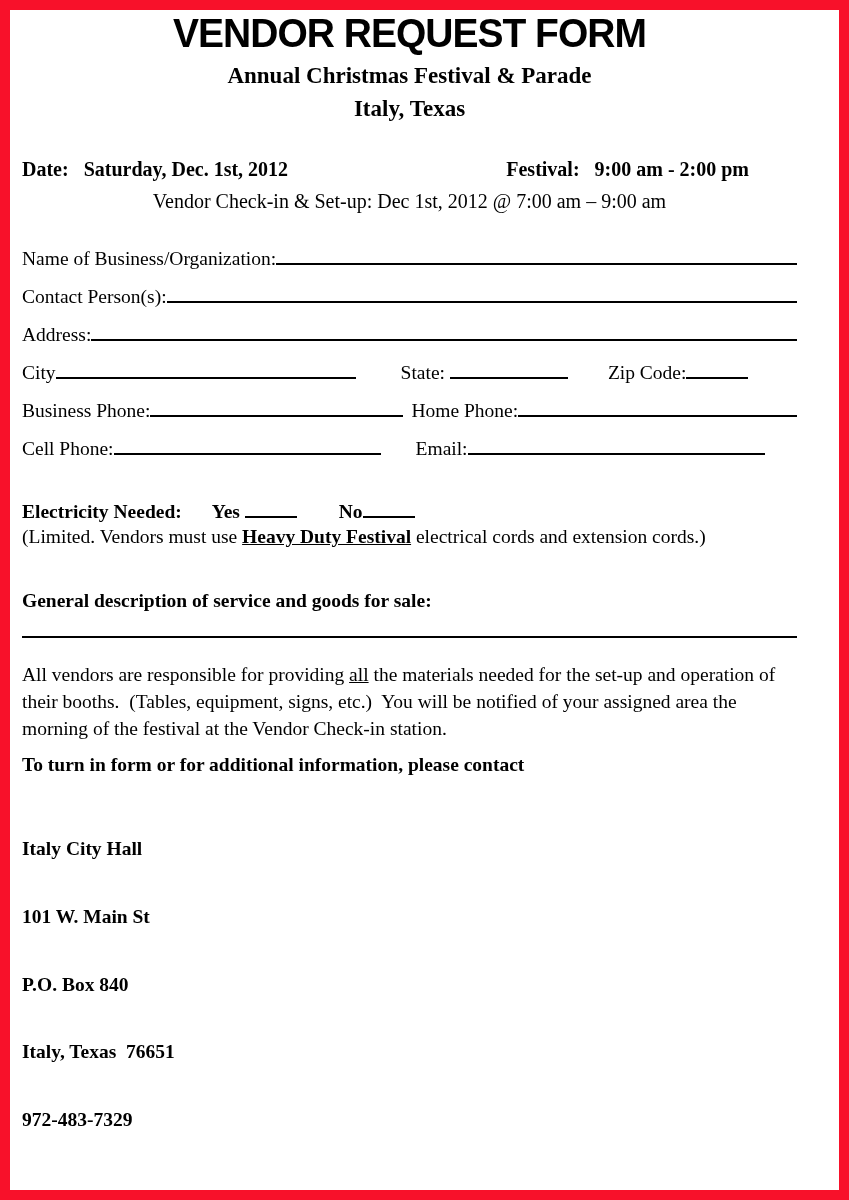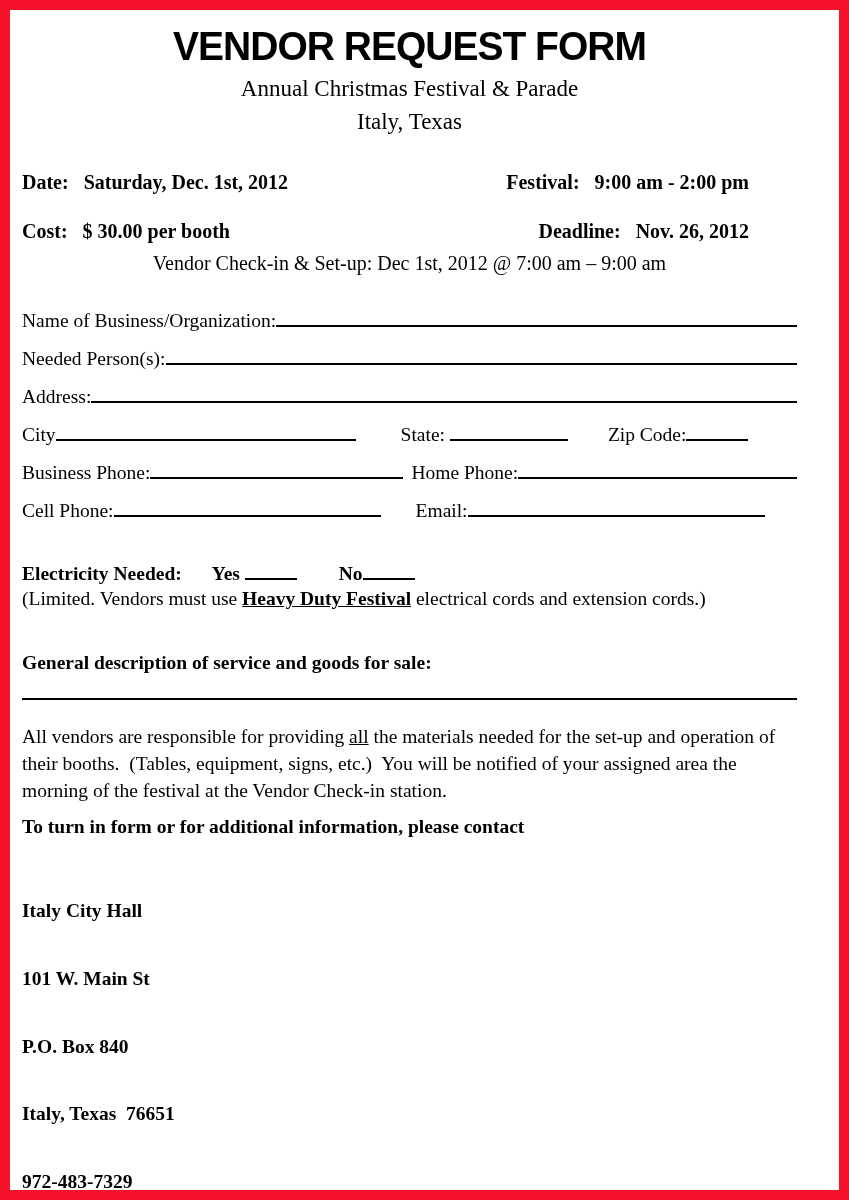--- a/index.html
+++ b/index.html
@@ -6,36 +6,36 @@
   html, body { background: #ffffff; }
   body {
     width: 849px; height: 1200px;
     font-family: "Liberation Serif", serif;
     color: #000000;
   }
   .page {
     width: 849px; height: 1200px;
     border: 10px solid #f8112a;
     background: #ffffff;
-    padding: 13px 42px 0 12px;
+    padding: 0 42px 0 12px;
     overflow: hidden;
   }
   
   .title {
     text-align: center;
     font-family: "Liberation Sans", sans-serif;
     font-weight: bold;
     font-size: 39px;
     letter-spacing: -1px;
     margin-top: 2px;
     transform: scaleY(1.02);
   }
   .subtitle {
     text-align: center;
-    font-weight: normal;
+    font-weight: bold;
     font-size: 23px;
     margin-top: 7px;
   }
   
   .details { margin-top: 36px; font-weight: bold; font-size: 20px; }
   .detail-row { display: flex; justify-content: space-between; padding-right: 48px; margin-bottom: 8px; }
   .detail-row .lab { margin-right: 10px; }
   .pair { display: flex; text-align: center; }
   .cost-row { margin-top: 26px; }
   .checkin {
@@ -78,40 +78,30 @@
     <div class="detail-row">
       <span class="pair">
         <span class="lab">Date: </span>
         <span>Saturday, Dec. 1st, 2012</span>
       </span>
       <span class="pair">
         <span class="lab">Festival: </span>
         <span>9:00 am - 2:00 pm</span>
       </span>
     </div>
-    <div class="detail-row cost-row">
-      <span class="pair">
-        <span class="lab">Cost: </span>
-        <span>$ 30.00 per booth</span>
-      </span>
-      <span class="pair">
-        <span class="lab">Deadline: </span>
-        <span>Nov. 26, 2012</span>
-      </span>
-    </div>
     <div class="checkin">Vendor Check-in &amp; Set-up: Dec 1st, 2012 @ 7:00 am – 9:00 am</div>
   </div>
 
   <div class="fields">
     <div class="frow">
       <span class="lab">Name of Business/Organization:</span>
       <span class="blank"></span>
     </div>
     <div class="frow">
-      <span class="lab">Needed Person(s):</span>
+      <span class="lab">Contact Person(s):</span>
       <span class="blank"></span>
     </div>
     <div class="frow">
       <span class="lab">Address:</span>
       <span class="blank"></span>
     </div>
     <div class="frow">
       <span class="lab">City</span>
       <span class="blank fix" style="width:300px"></span>
       <span class="gap" style="width:45px"></span>

